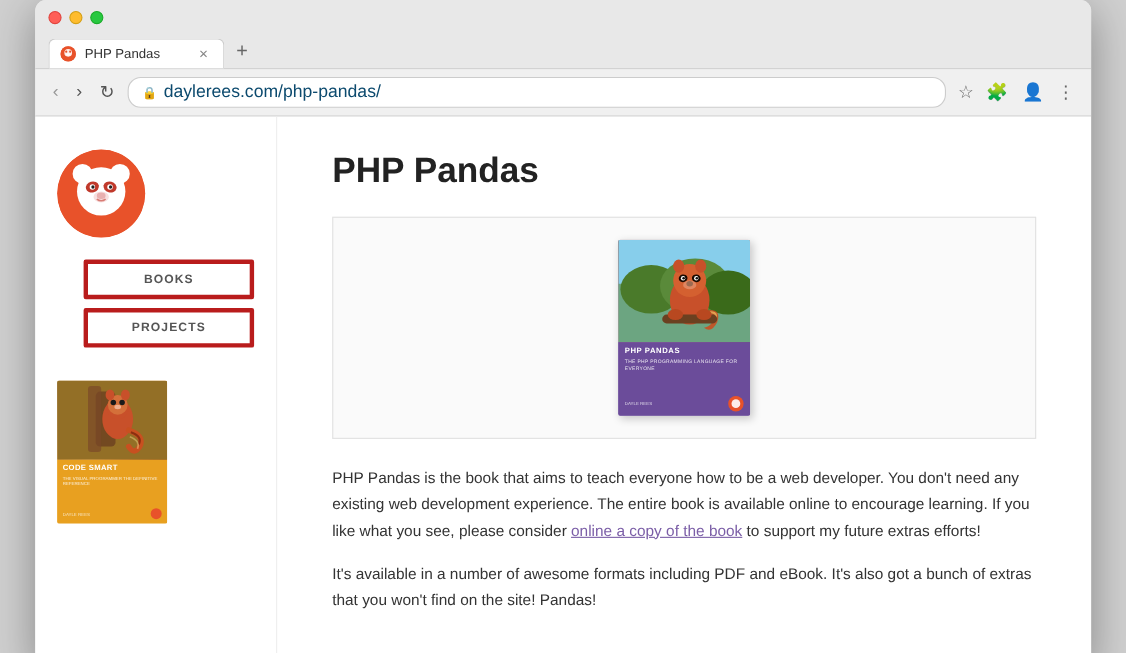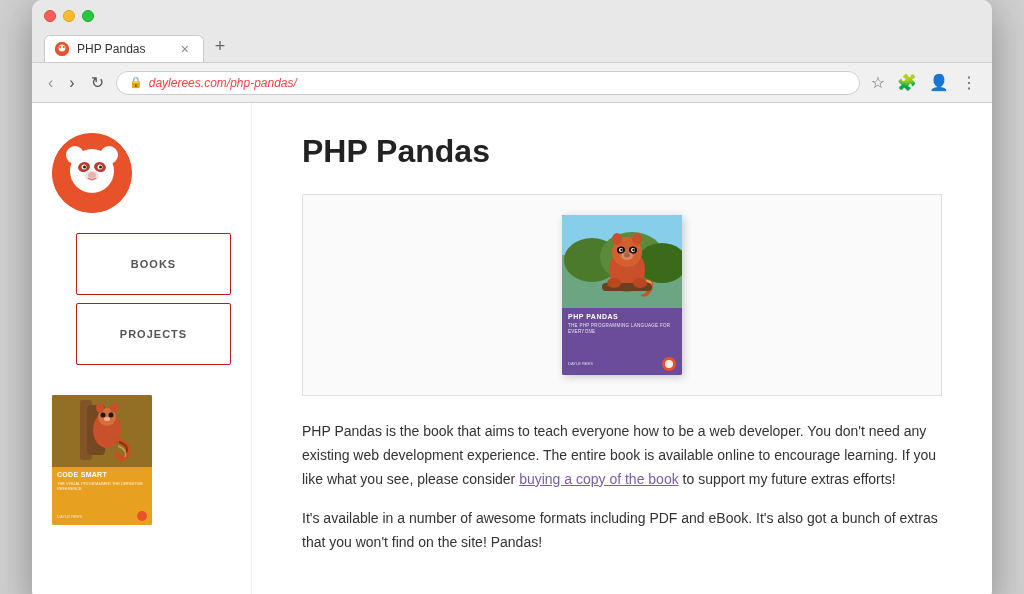--- a/index.html
+++ b/index.html
@@ -142,21 +142,21 @@
       display: flex;
       align-items: center;
       gap: 6px;
     }
 
     .lock-icon {
       color: #666;
       font-size: 11px;
     }
 
-    .url-text { font-size: 12px; color: #ef4444; font-style: italic; }
+    .url-text { font-size: 16px; color: #0c4a6e; }
 
     .toolbar-right {
       display: flex;
       align-items: center;
       gap: 6px;
     }
 
     .toolbar-icon {
       color: #666;
       font-size: 16px;
@@ -198,23 +198,23 @@
     }
 
     .nav-buttons {
       display: flex;
       flex-direction: column;
       gap: 8px;
       width: 100%;
     }
 
     .nav-button {
-      border: 1px solid #b91c1c;
+      border: 4px solid #b91c1c;
       background: #fff;
-      padding: 24px 20px;
+      padding: 8px 20px;
       font-size: 11px;
       font-weight: 600;
       letter-spacing: 1px;
       color: #555;
       text-transform: uppercase;
       cursor: pointer;
       border-radius: 2px;
       text-align: center;
       margin-left: 24px;
     }
@@ -530,20 +530,20 @@
                   <div style="width:8px;height:8px;background:white;border-radius:50%;opacity:0.9;"></div>
                 </div>
               </div>
             </div>
           </div>
         </div>
       </div>
 
       <p class="description-text">
         <span>PHP Pandas is the book that aims to teach everyone how to be a web developer. You don't need any existing web development experience. The entire book is available online to encourage learning. If you like what you see, please consider</span>
-        <a class="buy-link">buying a copy of the book</a>
+        <a class="buy-link">online a copy of the book</a>
         <span>to support my future extras efforts!</span>
       </p>
 
       <p class="description-text">It's available in a number of awesome formats including PDF and eBook. It's also got a bunch of extras that you won't find on the site! Pandas!</p>
     </div>
   </div>
 </div>
 
 </body></html>

